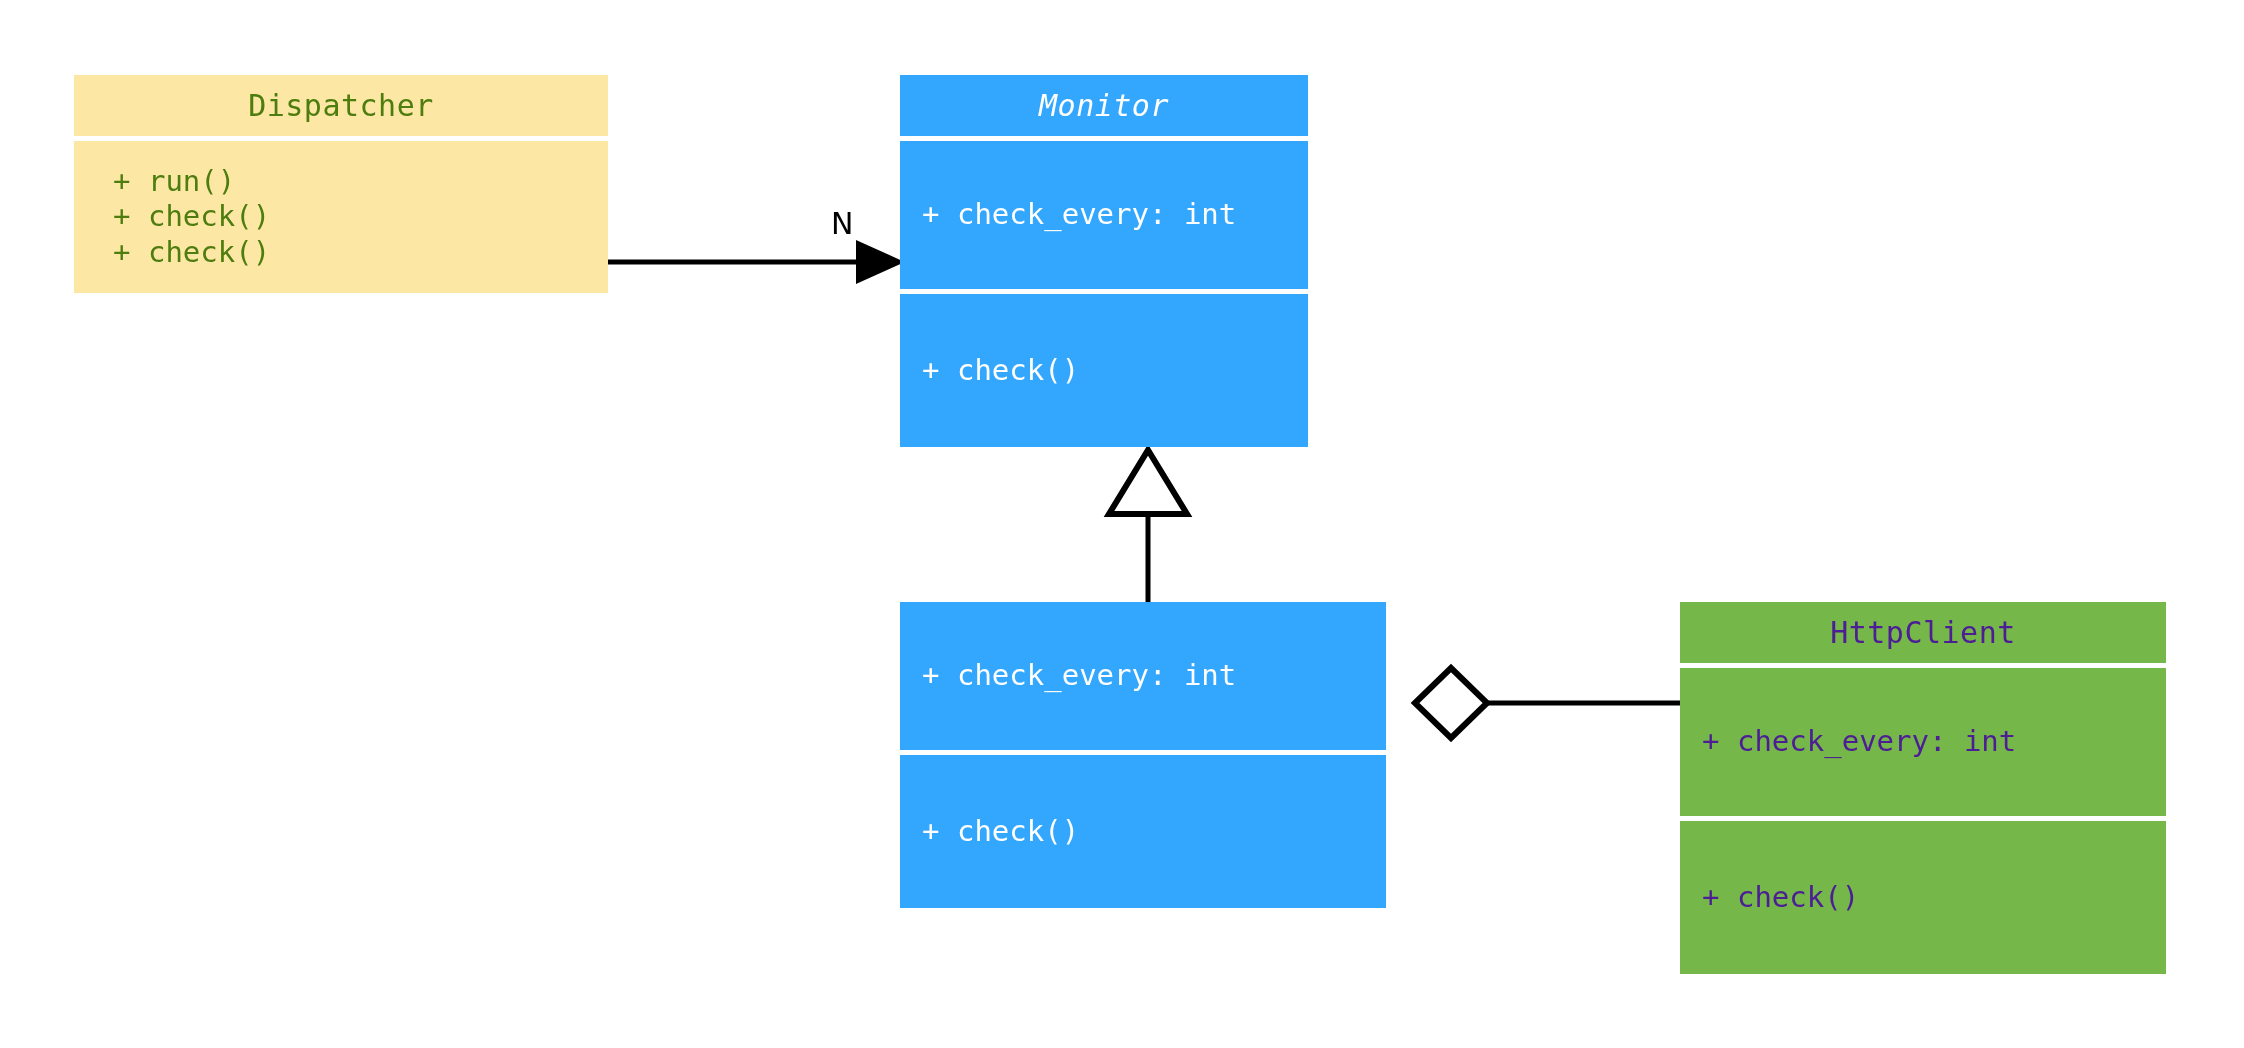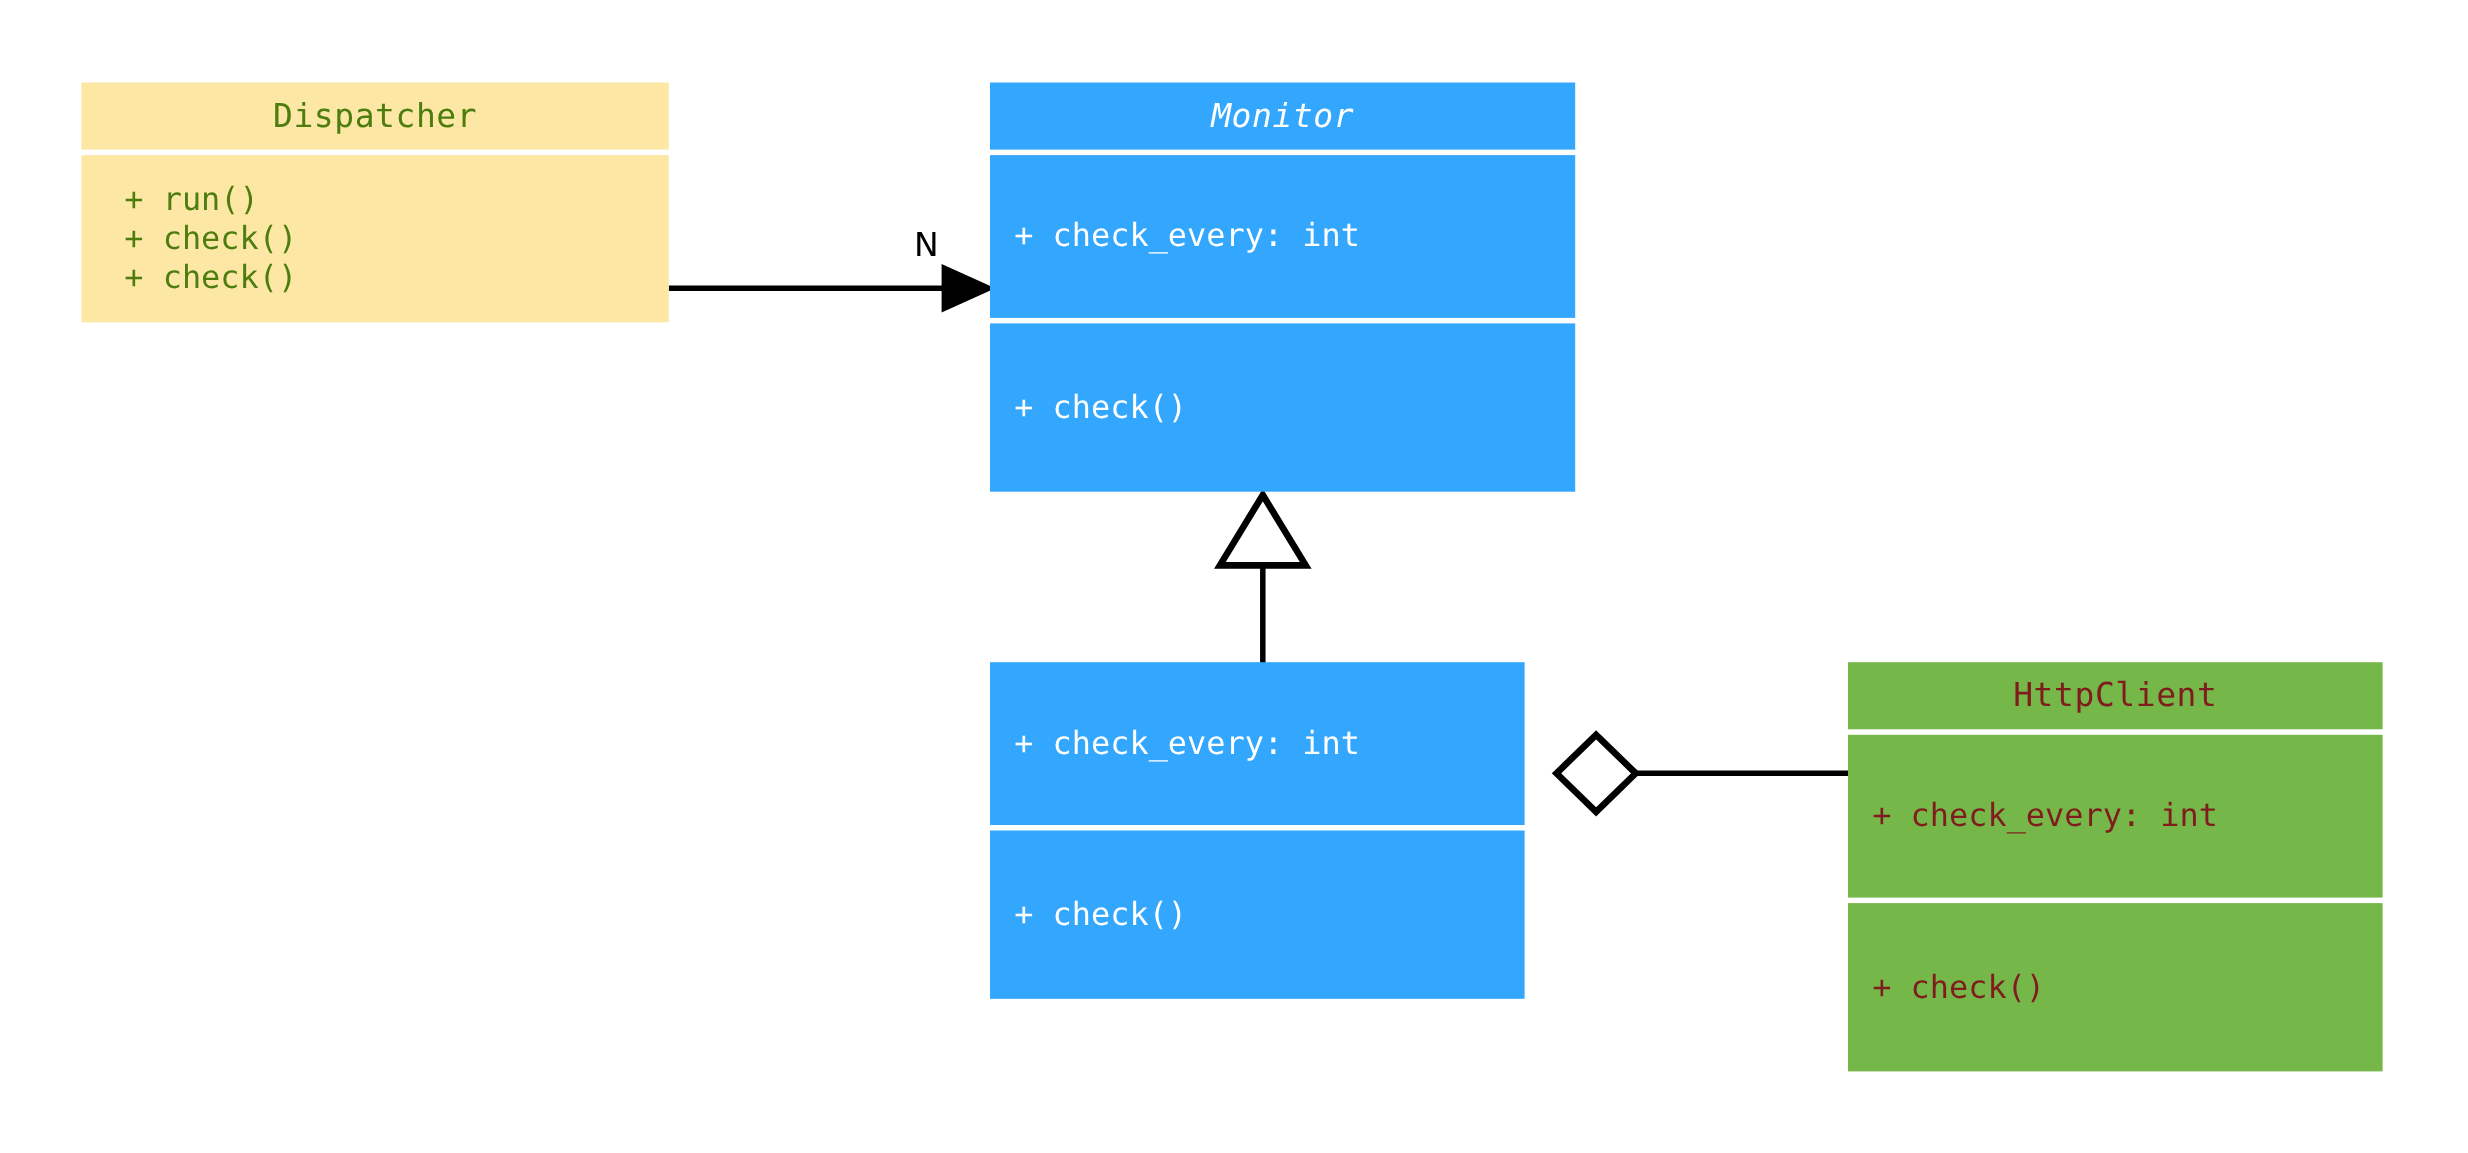--- a/index.html
+++ b/index.html
@@ -73,21 +73,21 @@
   .theme-yellow .member-line { color: #4d7c0f; }
 
   
   .theme-blue .compartment { background: #33a6fd; }
   .theme-blue .class-title,
   .theme-blue .member-line { color: #ffffff; }
 
   
   .theme-green .compartment { background: #76b74a; }
   .theme-green .class-title,
-  .theme-green .member-line { color: #7f1d1d; }
+  .theme-green .member-line { color: #4c1d95; }
 
   
   #edges {
     position: absolute;
     left: 0; top: 0;
     width: 2244px;
     height: 1048px;
     z-index: 2;
     pointer-events: none;
   }
@@ -140,21 +140,21 @@
     <div class="compartment title" style="height:61px;">
       <span class="class-title">Dispatcher</span>
     </div>
     <div class="compartment members" style="height:152px;padding-left:39px;">
       <span class="member-line">+ run()</span>
       <span class="member-line">+ check()</span>
       <span class="member-line">+ check()</span>
     </div>
   </div>
 
-  <div class="uml-class theme-blue" style="left:900px; top:75px; width:532px; height:372px;">
+  <div class="uml-class theme-blue" style="left:900px; top:75px; width:408px; height:372px;">
     <div class="compartment title" style="height:61px;">
       <span class="class-title abstract">Monitor</span>
     </div>
     <div class="compartment members" style="height:148px;">
       <span class="member-line">+ check_every: int</span>
     </div>
     <div class="compartment members" style="height:153px;">
       <span class="member-line">+ check()</span>
     </div>
   </div>

